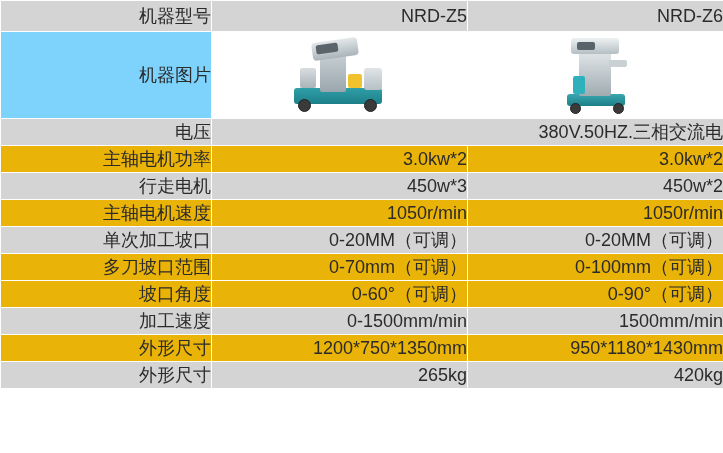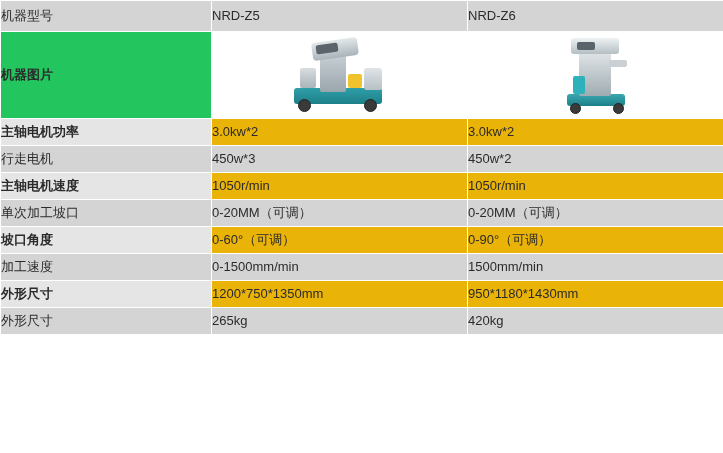--- a/index.html
+++ b/index.html
@@ -14,40 +14,40 @@
     color: #222;
     overflow: hidden;
   }
   .spec-table {
     width: 723px;
     border-collapse: collapse;
     table-layout: fixed;
   }
   .spec-table td {
     border: 1px solid #ffffff;
-    text-align: left;
+    text-align: right;
     vertical-align: middle;
-    font-size: 13px;
+    font-size: 18px;
     color: #2b2b2b;
     padding: 0;
     height: 26px;
     line-height: 1.25;
   }
   .col-label { width: 211px; }
   .col-val { width: 256px; }
 
   tr.shaded td { background: #d4d4d4; }
   tr.plain td { background: #eab308; }
 
   td.label { background: #d4d4d4; }
-  tr.plain td.label { background: #e5e5e5; font-weight: bold; }
+  tr.plain td.label { background: #eab308; }
 
   tr.header td { height: 30px; }
   tr.image-row td { height: 86px; background: #ffffff; }
-  tr.image-row td.label { background: #22c55e; font-weight: bold; }
+  tr.image-row td.label { background: #7dd3fc; }
 
   .img-cell {
     position: relative;
     height: 86px;
   }
   .machine {
     position: relative;
     width: 100%;
     height: 86px;
   }
@@ -167,20 +167,24 @@
             <div class="arm"></div>
             <div class="topbox"></div>
             <div class="topdark"></div>
             <div class="wheel w1"></div>
             <div class="wheel w2"></div>
           </div>
         </div>
       </td>
     </tr>
 
+    <tr class="shaded">
+      <td class="label">电压</td>
+      <td colspan="2">380V.50HZ.三相交流电</td>
+    </tr>
 
     <tr class="plain">
       <td class="label">主轴电机功率</td>
       <td>3.0kw*2</td>
       <td>3.0kw*2</td>
     </tr>
     <tr class="shaded">
       <td class="label">行走电机</td>
       <td>450w*3</td>
       <td>450w*2</td>
@@ -189,20 +193,25 @@
       <td class="label">主轴电机速度</td>
       <td>1050r/min</td>
       <td>1050r/min</td>
     </tr>
     <tr class="shaded">
       <td class="label">单次加工坡口</td>
       <td>0-20MM（可调）</td>
       <td>0-20MM（可调）</td>
     </tr>
     <tr class="plain">
+      <td class="label">多刀坡口范围</td>
+      <td>0-70mm（可调）</td>
+      <td>0-100mm（可调）</td>
+    </tr>
+    <tr class="plain">
       <td class="label">坡口角度</td>
       <td>0-60°（可调）</td>
       <td>0-90°（可调）</td>
     </tr>
     <tr class="shaded">
       <td class="label">加工速度</td>
       <td>0-1500mm/min</td>
       <td>1500mm/min</td>
     </tr>
     <tr class="plain">

